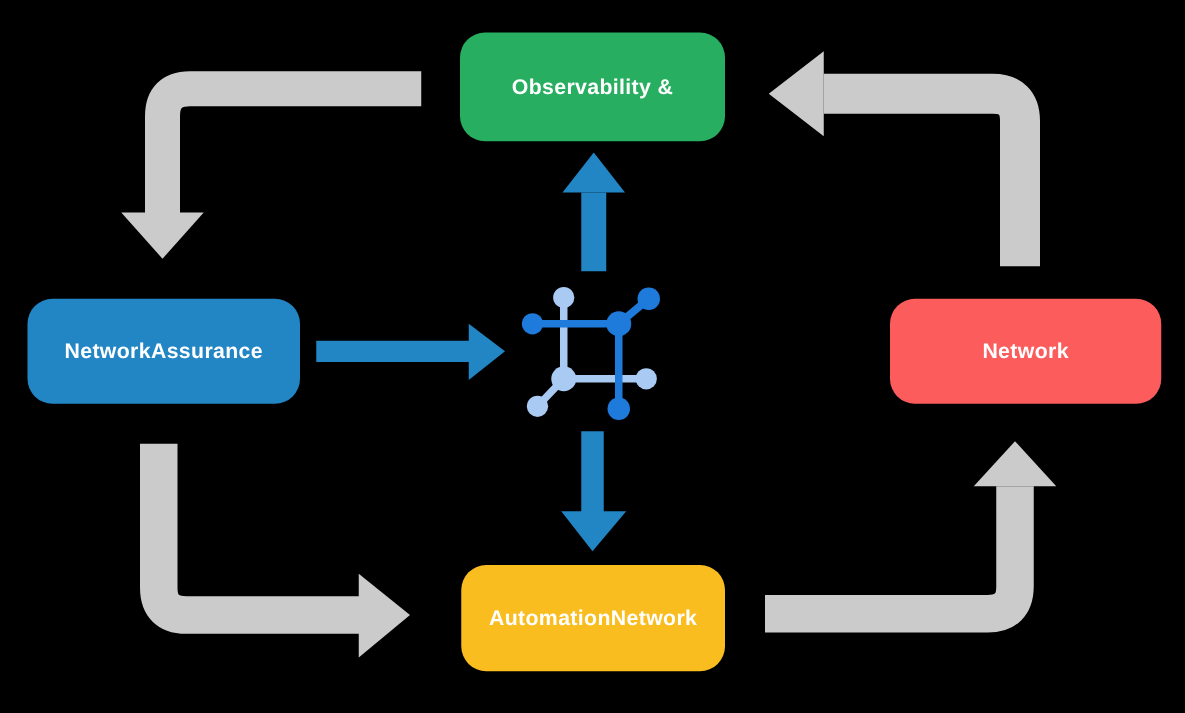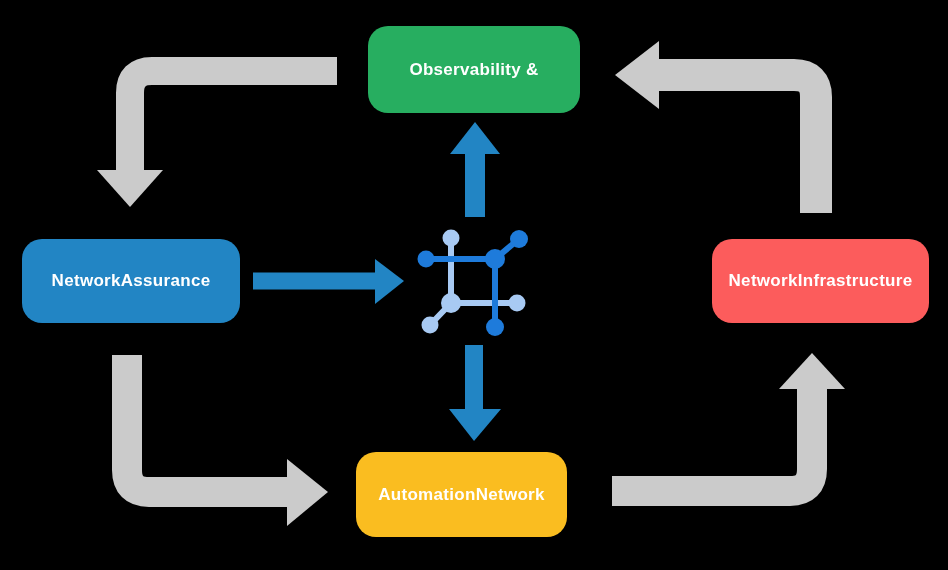--- a/index.html
+++ b/index.html
@@ -30,21 +30,21 @@
     border-radius:20px;
     display:flex;flex-direction:row;align-items:center;justify-content:center;
     color:var(--text);
     font-size:17px;font-weight:700;letter-spacing:.3px;
     text-align:center;
   }
   .node .ln{line-height:28px;}
   .node-observability{left:368px;top:26px;width:212px;height:87px;background:var(--green);}
   .node-operations{left:22px;top:239px;width:218px;height:84px;background:var(--blue);}
   .node-infrastructure{left:712px;top:239px;width:217px;height:84px;background:var(--red);}
-  .node-automation{left:356px;top:452px;width:211px;height:85px;background:var(--yellow);}
+  .node-automation{left:369px;top:452px;width:211px;height:85px;background:var(--yellow);}
   .gray-arrow path{stroke:var(--gray);fill:none;}
   .gray-arrow polygon{fill:var(--gray);}
   .blue-arrow path{stroke:var(--blue);fill:none;}
   .blue-arrow polygon{fill:var(--blue);}
   .icon-light path{stroke:var(--icon-light);stroke-width:6;stroke-linecap:round;fill:none;}
   .icon-light circle{fill:var(--icon-light);}
   .icon-dark path{stroke:var(--icon-dark);stroke-width:6;stroke-linecap:round;fill:none;}
   .icon-dark circle{fill:var(--icon-dark);}
 </style>
 </head>
@@ -115,21 +115,20 @@
     <div class="ln">Observability &amp;</div>
   </div>
 
   <div class="node node-operations">
     <div class="ln">Network</div>
     <div class="ln">Assurance</div>
   </div>
 
   <div class="node node-infrastructure">
     <div class="ln">Network</div>
-    <div class="ln">Infrastructure</div>
   </div>
 
   <div class="node node-automation">
     <div class="ln">Automation</div>
     <div class="ln">Network</div>
   </div>
 
 </div>
 
 </body></html>

